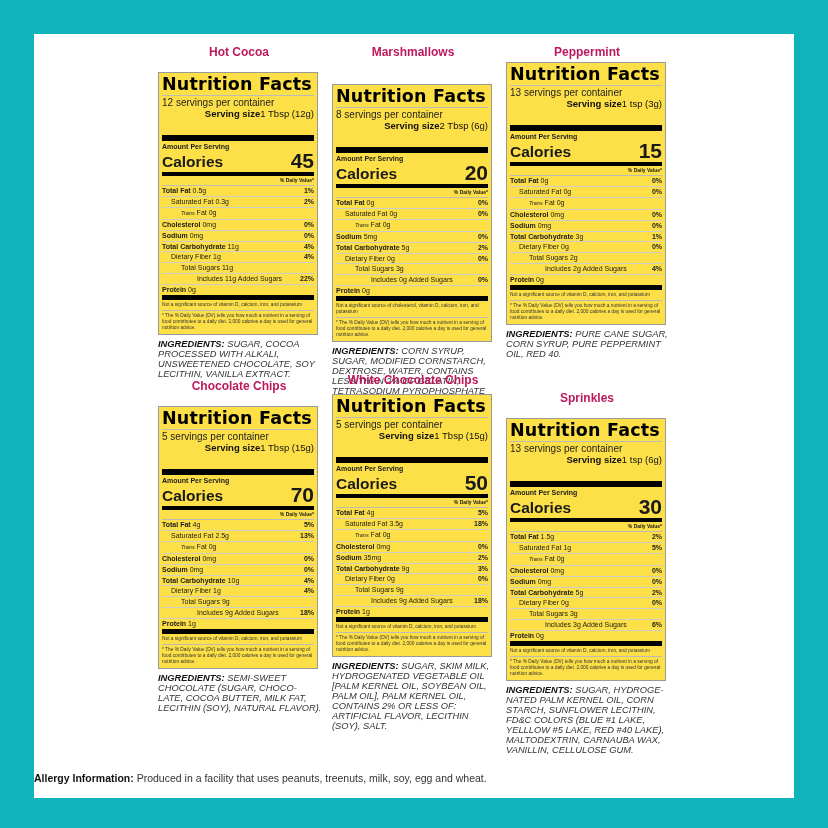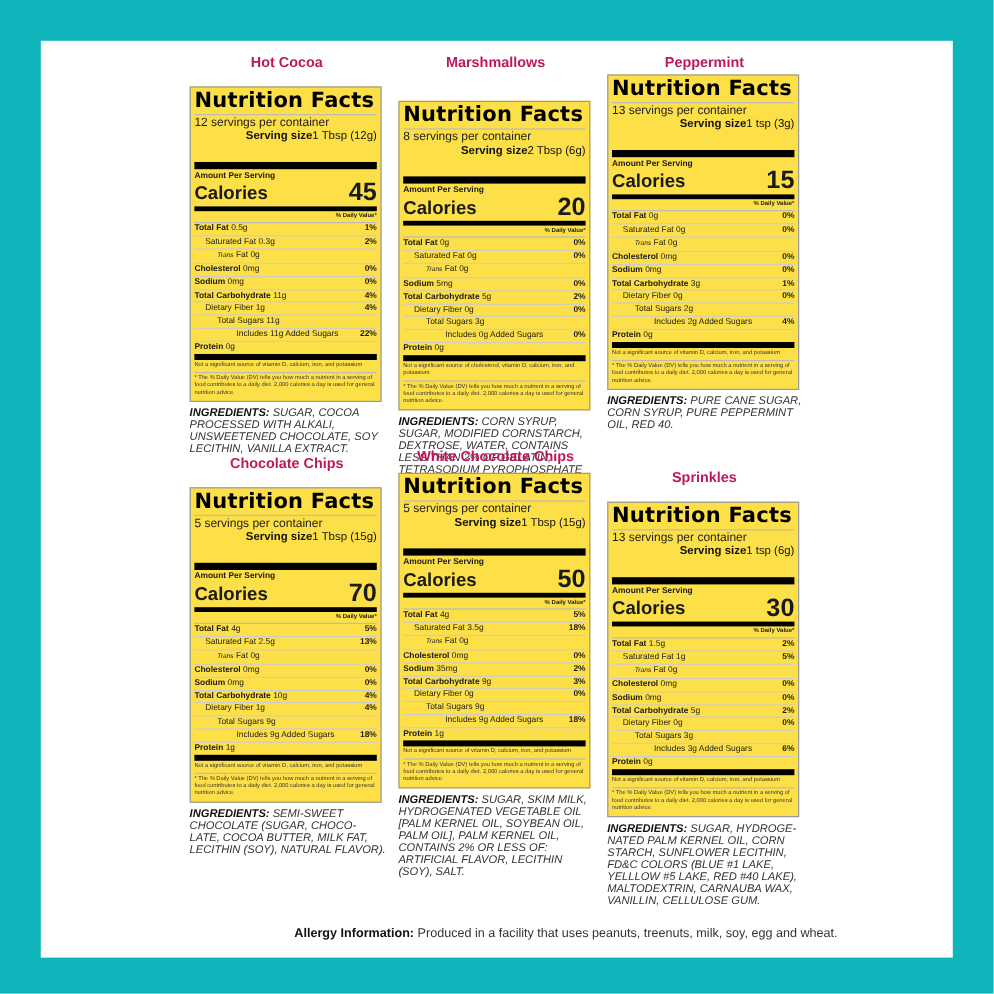--- a/index.html
+++ b/index.html
@@ -24,21 +24,21 @@
   .row .p { font-weight:bold; }
   .row.i1 .n { padding-left:9px; }
   .row.i2 .n { padding-left:19px; }
   .row.i3 .n { padding-left:35px; }
   .row.prot { border-bottom:5px solid #000; }
   .trans { font-style:italic; font-size:5.5px; }
   .foot1 { font-size:4.8px; line-height:6px; color:#333; padding:2px 0 2px 0; border-bottom:1px solid #bbb; }
   .foot2 { font-size:4.8px; line-height:6px; color:#333; padding-top:2px; }
   .ingr { font-size:9.3px; line-height:10px; color:#333; margin-top:4px; width:164px;font-style:italic; }
   .ingr .lbl { font-weight:bold; color:#111; }
-  .allergy { position:absolute; left:0; width:664px; top:738px; text-align:right; font-size:10.5px; color:#333; }
+  .allergy { position:absolute; left:0; width:664px; top:738px; text-align:left; font-size:10.5px; color:#333; }
   .allergy .lbl { font-weight:bold; color:#111; }
 </style>
 </head>
 <body>
 
 <div class="sheet">
   <div id="grid">
       <div class="col" style="left: 124px; top: 8px;">
       <div class="title single" style="margin-bottom:10px;">Hot Cocoa</div>
       <div class="nf">

